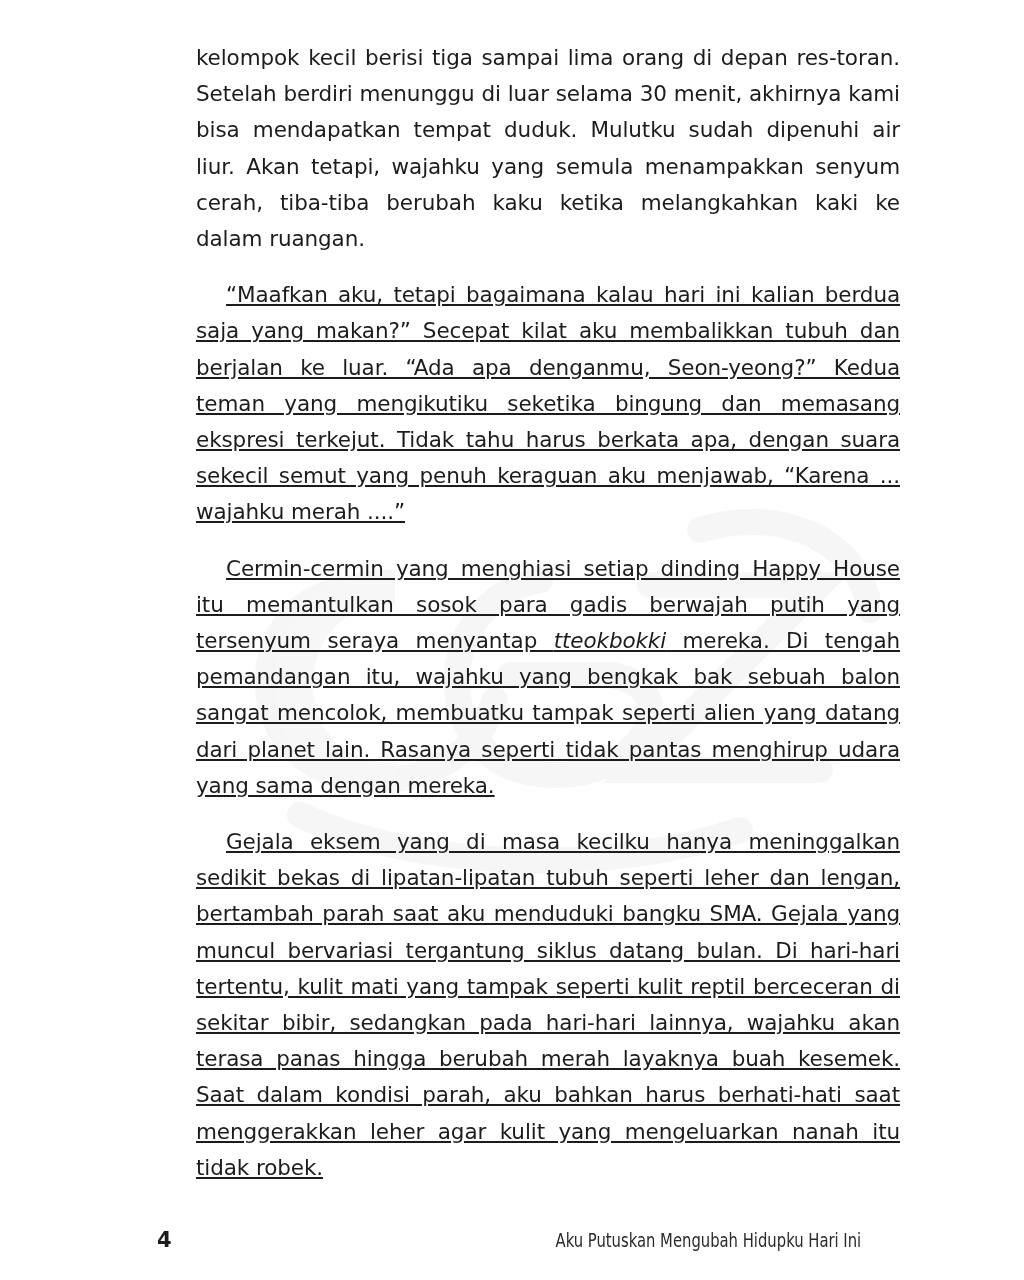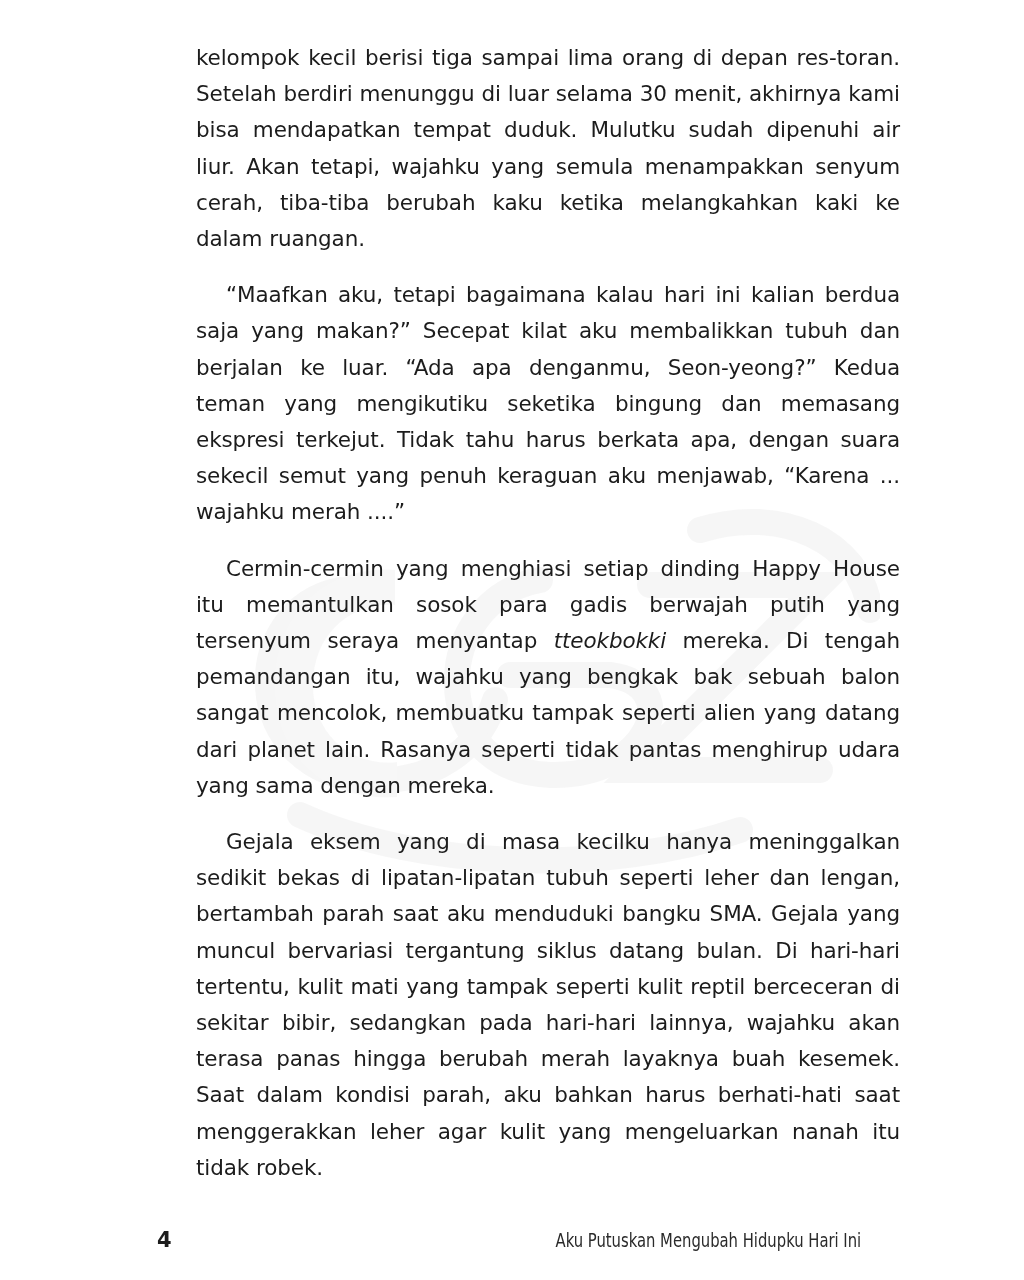--- a/index.html
+++ b/index.html
@@ -54,20 +54,21 @@
     text-justify: inter-word;
     letter-spacing: -0.1px;
     color: #1c1c1c;
     hyphens: manual;
   }
   p.para.first {
     text-indent: 0;
   }
   p.para.indent {
     text-indent: 30px;
+    text-decoration: underline;
   }
   p.para em { font-style: italic; }
 
   .footer {
     position: absolute;
     left: 157px;
     right: 163px;
     top: 1228px;
     height: 30px;
     z-index: 2;

